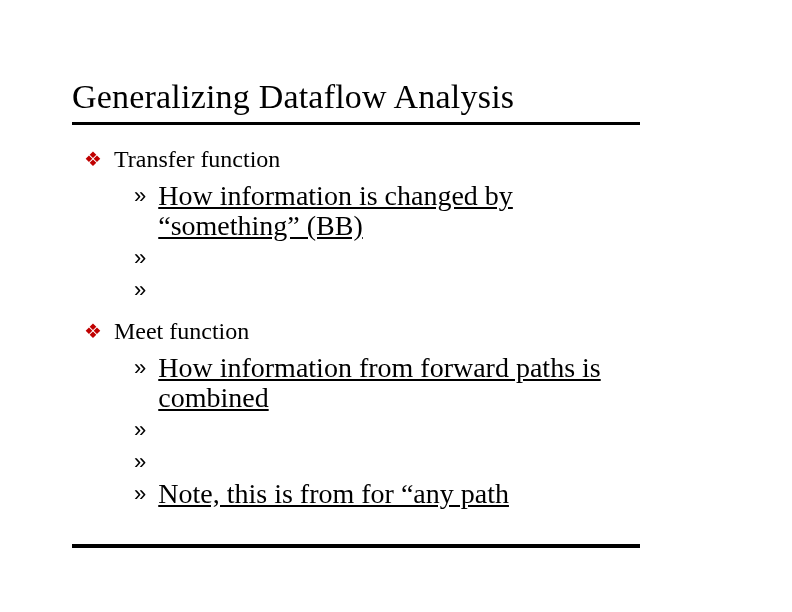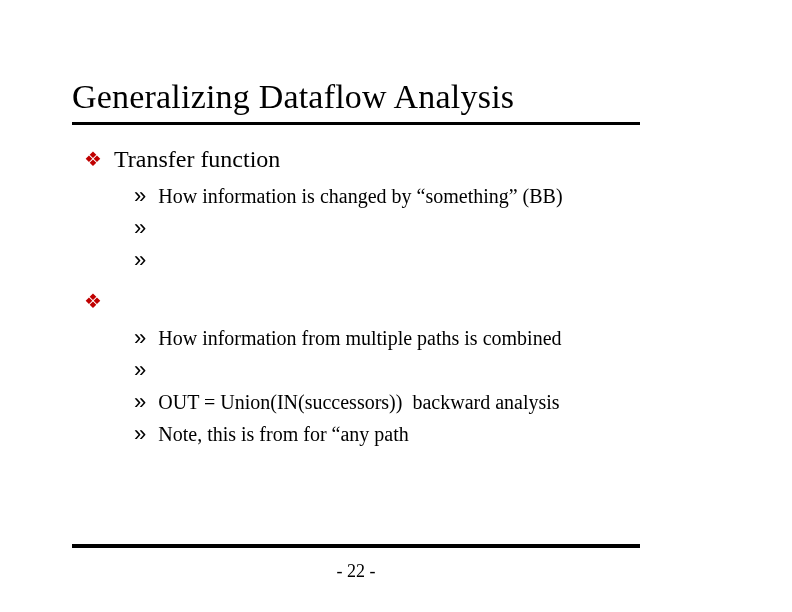--- a/index.html
+++ b/index.html
@@ -8,21 +8,21 @@
   .title { font-size: 34px; font-weight: 400; letter-spacing: 0.2px; }
   .title-underline { height: 3px; background: #000; margin-top: 6px; width: 100%; }
   .content { margin-top: 18px; padding-left: 18px; }
   .l1-item { margin-top: 10px; }
   .l1-row { display: flex; align-items: flex-start; }
   .diamond { color: #c00000; font-size: 20px; line-height: 32px; margin-right: 12px; margin-left: -6px; }
   .l1-text { font-size: 24px; line-height: 32px; }
   .l2-list { margin-top: 6px; margin-left: 44px; }
   .l2-item { display: flex; align-items: flex-start; margin-top: 2px; }
   .raquo { font-size: 22px; line-height: 30px; margin-right: 12px; font-family: Arial, sans-serif; color: #000; }
-  .l2-text { font-size: 20px; line-height: 30px; }
+  .l2-text { font-size: 28px; line-height: 30px; text-decoration: underline; }
   .bottom-rule { position: absolute; left: 72px; right: 72px; bottom: 64px; height: 4px; background: #000; }
   .pagenum { position: absolute; left: 0; right: 0; bottom: 30px; text-align: center; font-size: 18px; }
 </style>
 </head>
 <body>
 
 <div class="slide">
 
   <div class="title">Generalizing Dataflow Analysis</div>
   <div class="title-underline"></div>
@@ -44,38 +44,37 @@
         </div>
         <div class="l2-item">
           <span class="raquo">»</span>
         </div>
       </div>
     </div>
 
     <div class="l1-item">
       <div class="l1-row">
         <span class="diamond">❖</span>
+        <span class="l1-text">Meet function</span>
       </div>
       <div class="l2-list">
         <div class="l2-item">
           <span class="raquo">»</span>
-          <span class="l2-text">How information from multiple paths is combined</span>
+          <span class="l2-text">How information from forward paths is combined</span>
         </div>
         <div class="l2-item">
           <span class="raquo">»</span>
         </div>
         <div class="l2-item">
           <span class="raquo">»</span>
-          <span class="l2-text">OUT = Union(IN(successors))&nbsp;&nbsp;backward analysis</span>
         </div>
         <div class="l2-item">
           <span class="raquo">»</span>
           <span class="l2-text">Note, this is from for “any path</span>
         </div>
       </div>
     </div>
 
   </div>
 
   <div class="bottom-rule"></div>
-  <div class="pagenum">- 22 -</div>
 
 </div>
 
 </body></html>

